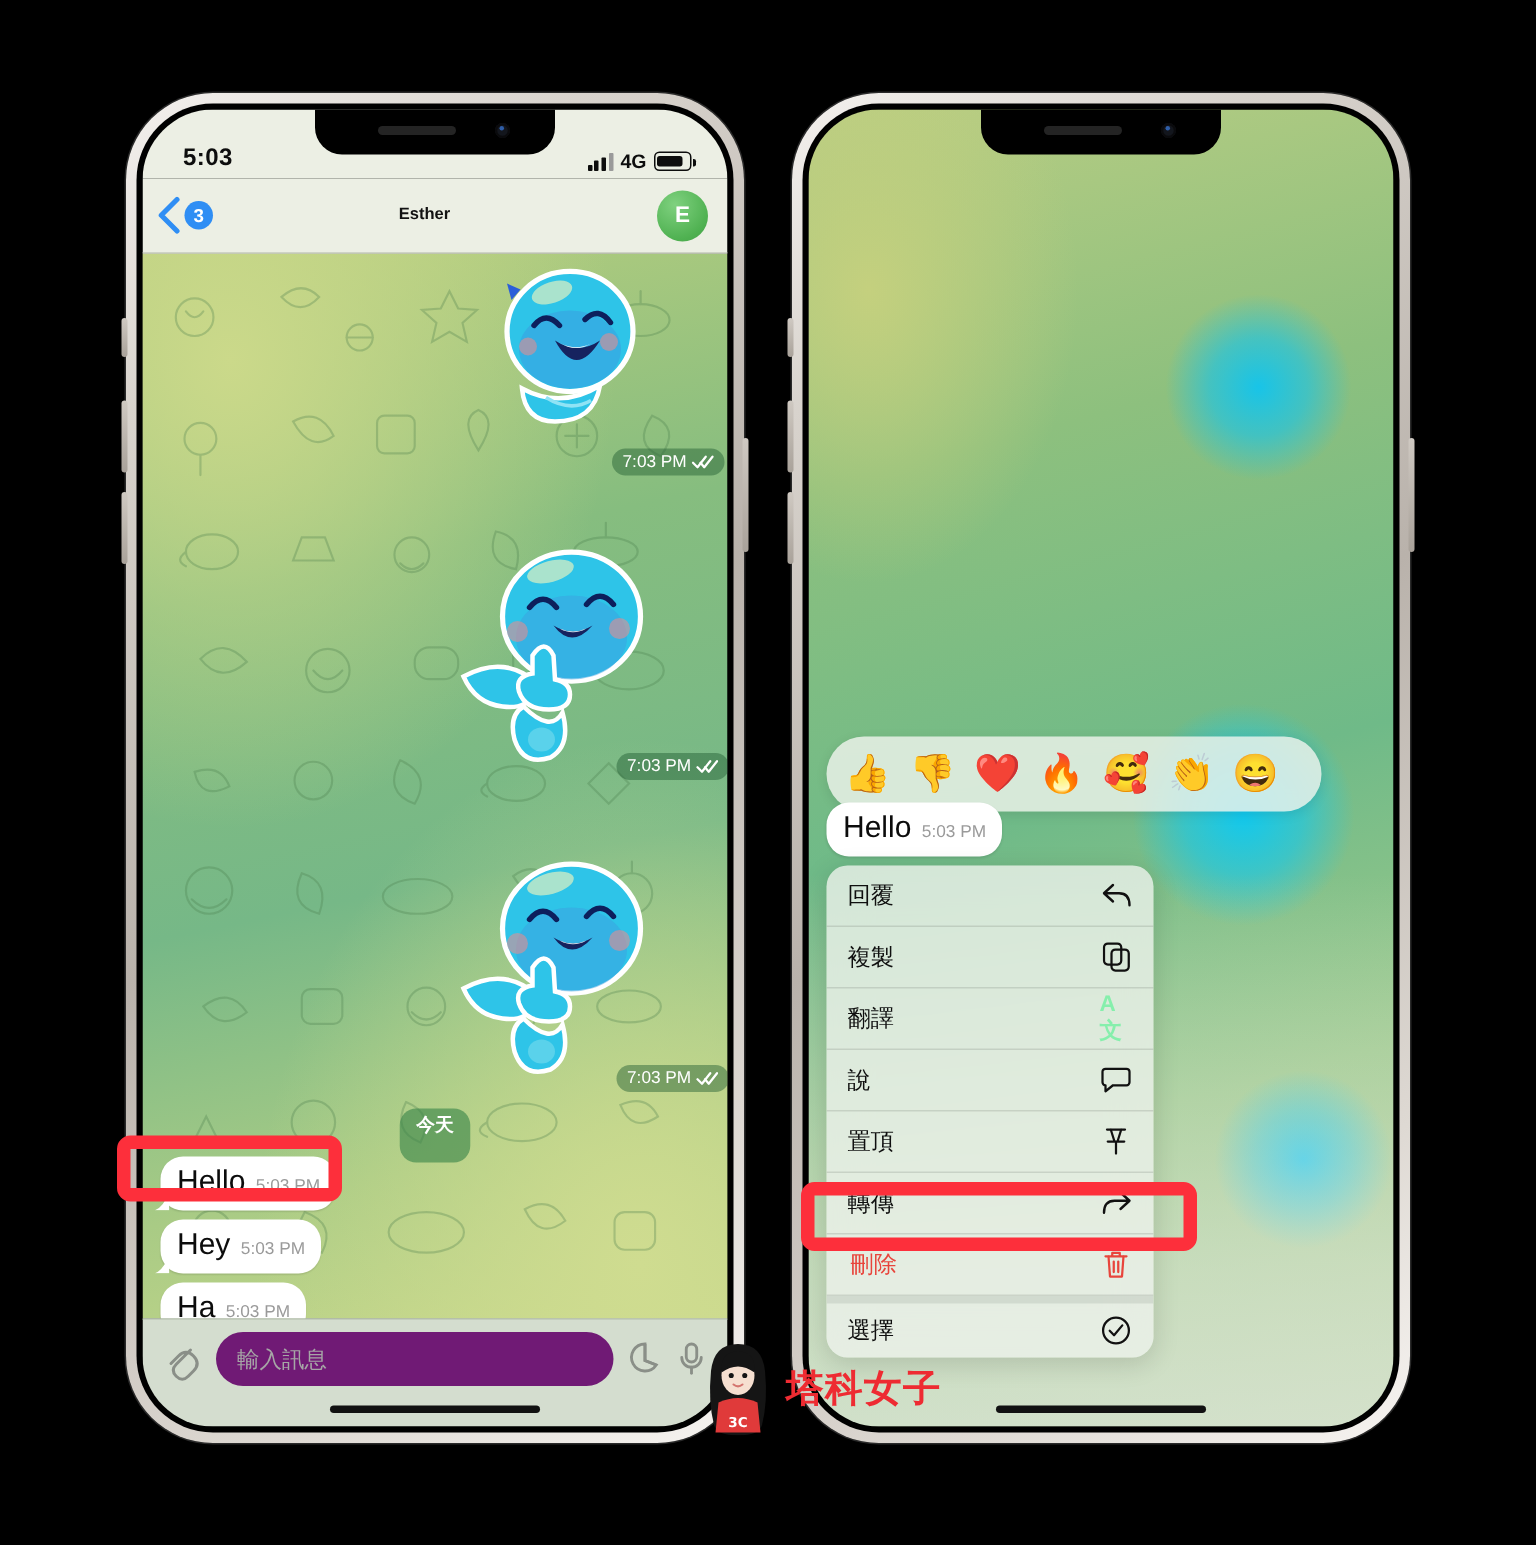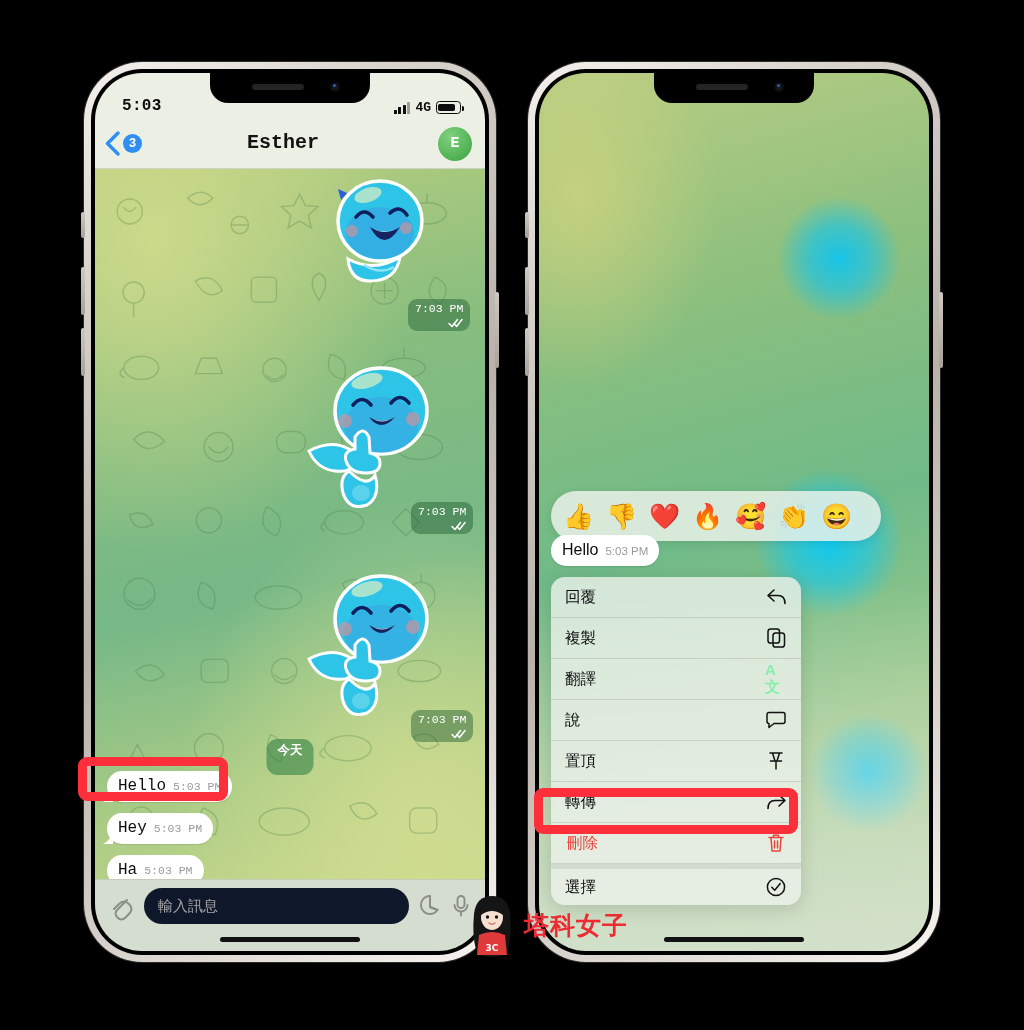--- a/index.html
+++ b/index.html
@@ -26,21 +26,21 @@
     border-radius:51px;
     background:#000;
     padding:4px;
   }
   .screen {
     position:relative;
     width:100%; height:100%;
     border-radius:47px;
     overflow:hidden;
   }
-  #phone-left  { left:84px; top:62px;font-family:Liberation Mono, monospace; }
+  #phone-left  { left:84px; top:62px; }
   #phone-right { left:528px; top:62px; }
 
   
   .btn-side {
     position:absolute;
     background:linear-gradient(180deg,#cfc9c2,#a9a29a);
     border-radius:2px;
   }
   .bl-mute  { left:-3px; top:150px;  width:4px; height:26px; }
   .bl-volup { left:-3px; top:205px;  width:4px; height:48px; }
@@ -109,21 +109,21 @@
     z-index:30;
   }
   .tg-back { display:flex; align-items:center; gap:3px; cursor:pointer; }
   .badge-count {
     min-width:19px; height:19px; padding:0 4px;
     background:#2f8ef4; color:#fff; border-radius:10px;
     font-size:12.5px; font-weight:bold;
     display:flex; align-items:center; justify-content:center;
   }
   .tg-title-wrap { flex:1; text-align:center; margin-left:-14px; }
-  .tg-title { font-size:20px; font-weight:bold; color:#121212; line-height:1.12; }
+  .tg-title { font-size:11px; font-weight:bold; color:#121212; line-height:1.12; }
   .tg-sub { font-size:13px; color:#3d8ddb; line-height:1.25; }
   .tg-avatar {
     width:34px; height:34px; border-radius:50%;
     background:radial-gradient(circle at 35% 28%, #7fd17f, #4fb151 70%, #43a046);
     color:#fff; font-size:15px; font-weight:bold;
     display:flex; align-items:center; justify-content:center;
   }
 
   .tg-chat {
     position:absolute; left:0; right:0; top:96px; bottom:72px;
@@ -134,23 +134,22 @@
     overflow:hidden;
   }
   .doodles { position:absolute; inset:0; opacity:.30; }
 
   .sticker-wrap { position:absolute; }
   .ts-pill {
     position:absolute;
     background:rgba(32,90,48,.45);
     color:#fff; font-size:11.5px; font-weight:500;
     padding:2.5px 7px 3px; border-radius:9px;
-    display:flex; align-items:flex-end; gap:3px;
+    display:flex; align-items:center; gap:3px;
     white-space:nowrap;
-    flex-direction:column;
   }
   .dblcheck { display:inline-block; }
 
   .day-pill {
     position:absolute; left:50%; transform:translateX(-50%);
     background:rgba(56,132,72,.62); color:#fff;
     font-size:12.5px; font-weight:bold;
     padding:3px 11px 16px; border-radius:11px;
   }
 
@@ -160,31 +159,31 @@
     border-radius:15px;
     padding:6px 11px 7px 11px;
     display:flex; align-items:baseline; gap:7px;
     box-shadow:0 1px 1px rgba(0,0,0,.10);
   }
   .bubble-in::after{
     content:""; position:absolute; left:-4px; bottom:0;
     width:10px; height:13px; background:#fff;
     clip-path:path("M10 13 L10 0 Q 6 11 0 13 Z");
   }
-  .bubble-text { font-size:16px; color:#0c0c0c; font-weight:500; }
+  .bubble-text { font-size:20px; color:#0c0c0c; font-weight:500; }
   .bubble-time { font-size:11.5px; color:#9a9a9a; }
 
   .tg-inputbar {
     position:absolute; left:0; right:0; bottom:0; height:72px;
     background:#d4ddcf;
     border-top:1px solid #c3cdbd;
     display:flex; align-items:flex-start; padding:8px 14px 0 14px; gap:9px;
   }
   .tg-input-pill {
-    flex:1; height:36px; background:#0f172a; border-radius:18px;
+    flex:1; height:36px; background:#701a75; border-radius:18px;
     display:flex; align-items:center; padding:0 14px;
     font-size:15px; color:#a6a6a6;
   }
 
   
   .blur-bg {
     position:absolute; inset:0;
     background:
       radial-gradient(circle 86px at 300px 185px, #18c4e8 0%, rgba(24,196,232,.62) 38%, rgba(24,196,232,0) 72%),
       radial-gradient(circle 100px at 290px 470px, #12c9ee 0%, rgba(18,201,238,.60) 40%, rgba(18,201,238,0) 74%),
@@ -220,21 +219,21 @@
   .ctx-bubble {
     position:absolute; left:12px; top:462px;
     background:#fff; border-radius:15px;
     padding:6px 11px 7px 11px;
     display:flex; align-items:baseline; gap:7px;
     box-shadow:0 1px 2px rgba(0,0,0,.12);
   }
 
   .ctx-menu {
     position:absolute; left:12px; top:504px;
-    width:250px;
+    width:218px;
     background:rgba(236,241,235,.80);
     border-radius:14px;
     overflow:hidden;
     backdrop-filter:blur(14px);
     box-shadow:0 4px 18px rgba(0,0,0,.14);
   }
   .ctx-item {
     height:41px;
     display:flex; align-items:center; justify-content:space-between;
     padding:0 14px;

